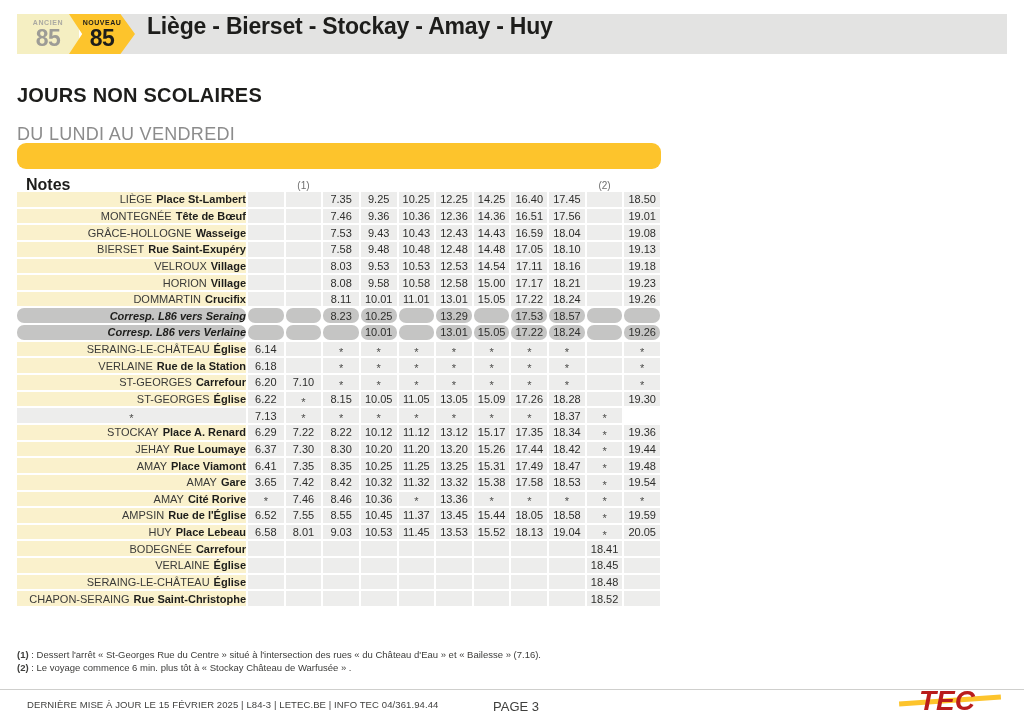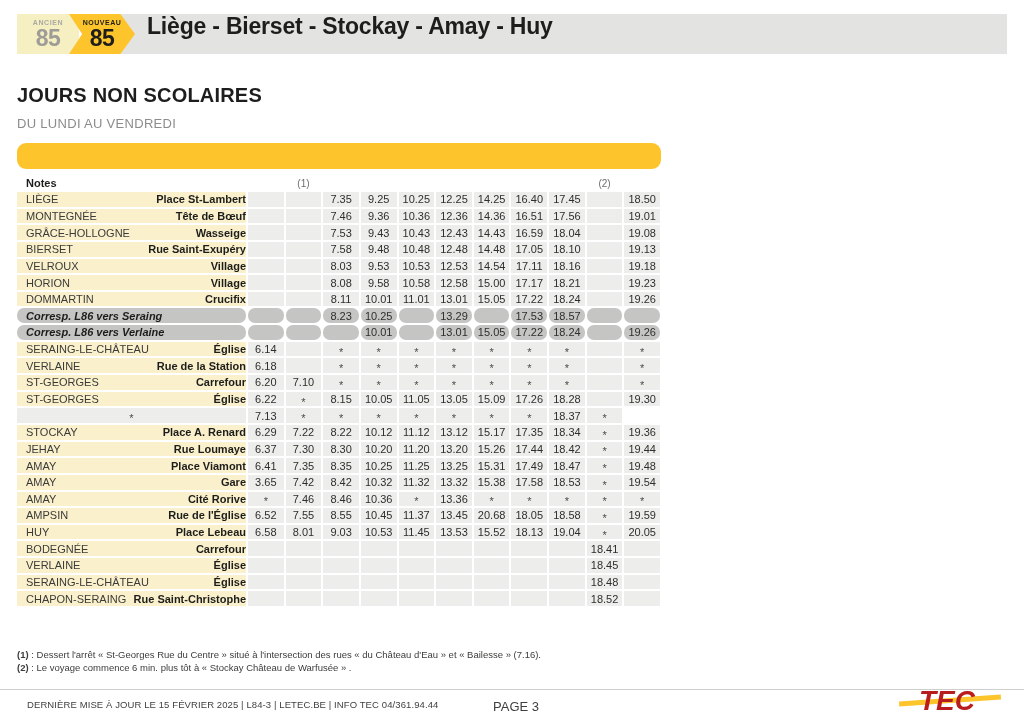--- a/index.html
+++ b/index.html
@@ -17,32 +17,32 @@
   .badge-nouveau { position:absolute; left:52px; top:0; width:66px; height:40px; background:#fdc42c;
     clip-path:polygon(0% 0%, 78% 0%, 100% 50%, 78% 100%, 0% 100%, 20% 50%);
     display:flex; flex-direction:column; align-items:center; justify-content:center; }
   .badge-nouveau .lbl { font-size:7px; font-weight:bold; letter-spacing:.5px; color:#1d1d1b; line-height:8px; }
   .badge-nouveau .num { font-size:23px; font-weight:900; color:#1d1d1b; line-height:23px; letter-spacing:-.5px; }
   .route-title { position:absolute; left:130px; top:0; height:24px; display:flex; align-items:center;
     font-size:23px; font-weight:bold; color:#1d1d1b; letter-spacing:-.2px; }
 
   
   .sec-heading { position:absolute; left:17px; top:84px; font-size:20px; font-weight:900; letter-spacing:.2px; color:#1d1d1b; }
-  .sec-sub { position:absolute; left:17px; top:116px; font-size:13px; color:#8c8c8c; letter-spacing:.3px; }
+  .sec-sub { position:absolute; left:17px; top:124px; font-size:18px; color:#8c8c8c; letter-spacing:.3px; }
   .yellow-bar { position:absolute; left:17px; top:143px; width:644px; height:26px; background:#fdc42c; border-radius:9px; }
 
   
   .timetable { position:absolute; left:17px; top:176px; width:643px; }
   .trow, .notes-row { display:grid; grid-template-columns:229px repeat(11, 1fr); column-gap:2px; }
   .notes-row { height:14px; margin-bottom:2px; align-items:center; }
-  .notes-label { font-size:11px; font-weight:bold; color:#1d1d1b; padding-left:9px; }
+  .notes-label { font-size:16px; font-weight:bold; color:#1d1d1b; padding-left:9px; }
   .note-ref { font-size:10px; color:#6e6e6e; text-align:center; }
   .trow { height:14.65px; margin-bottom:2px; }
   .cell { display:flex; align-items:center; justify-content:center; font-size:11px; color:#2e2e2c; background:#ededec; overflow:hidden; white-space:nowrap; }
-  .cell.name { justify-content:space-between; padding-left:9px; background:#faf1cc; color:#3a3a38; }
+  .cell.name { justify-content:flex-end; padding-left:9px; background:#faf1cc; color:#3a3a38; }
   .cell.name .stopname { font-weight:bold; color:#1d1d1b; margin-left:4px; }
   .cell.star { font-size:11px; color:#4a4a48; line-height:6px; padding-top:5px; }
   .trow.corresp .cell { background:#c5c5c4;border-radius:7px; }
   .trow.corresp .cell.name { font-style:italic; font-weight:bold; color:#1d1d1b; }
 
   
   .footnotes { position:absolute; left:17px; top:648px; font-size:9.5px; color:#3c3c3a; line-height:13px; }
   .footnotes .ref { font-weight:bold; }
 
   
@@ -408,21 +408,21 @@
           <div class="cell name">
             <span>AMPSIN</span>
             <span class="stopname">Rue de l'Église</span>
           </div>
           <div class="cell time">6.52</div>
           <div class="cell time">7.55</div>
           <div class="cell time">8.55</div>
           <div class="cell time">10.45</div>
           <div class="cell time">11.37</div>
           <div class="cell time">13.45</div>
-          <div class="cell time">20.68</div>
+          <div class="cell time">15.44</div>
           <div class="cell time">18.05</div>
           <div class="cell time">18.58</div>
           <div class="cell time star">*</div>
           <div class="cell time">19.59</div>
         </div>
         <div class="trow">
           <div class="cell name">
             <span>HUY</span>
             <span class="stopname">Place Lebeau</span>
           </div>

